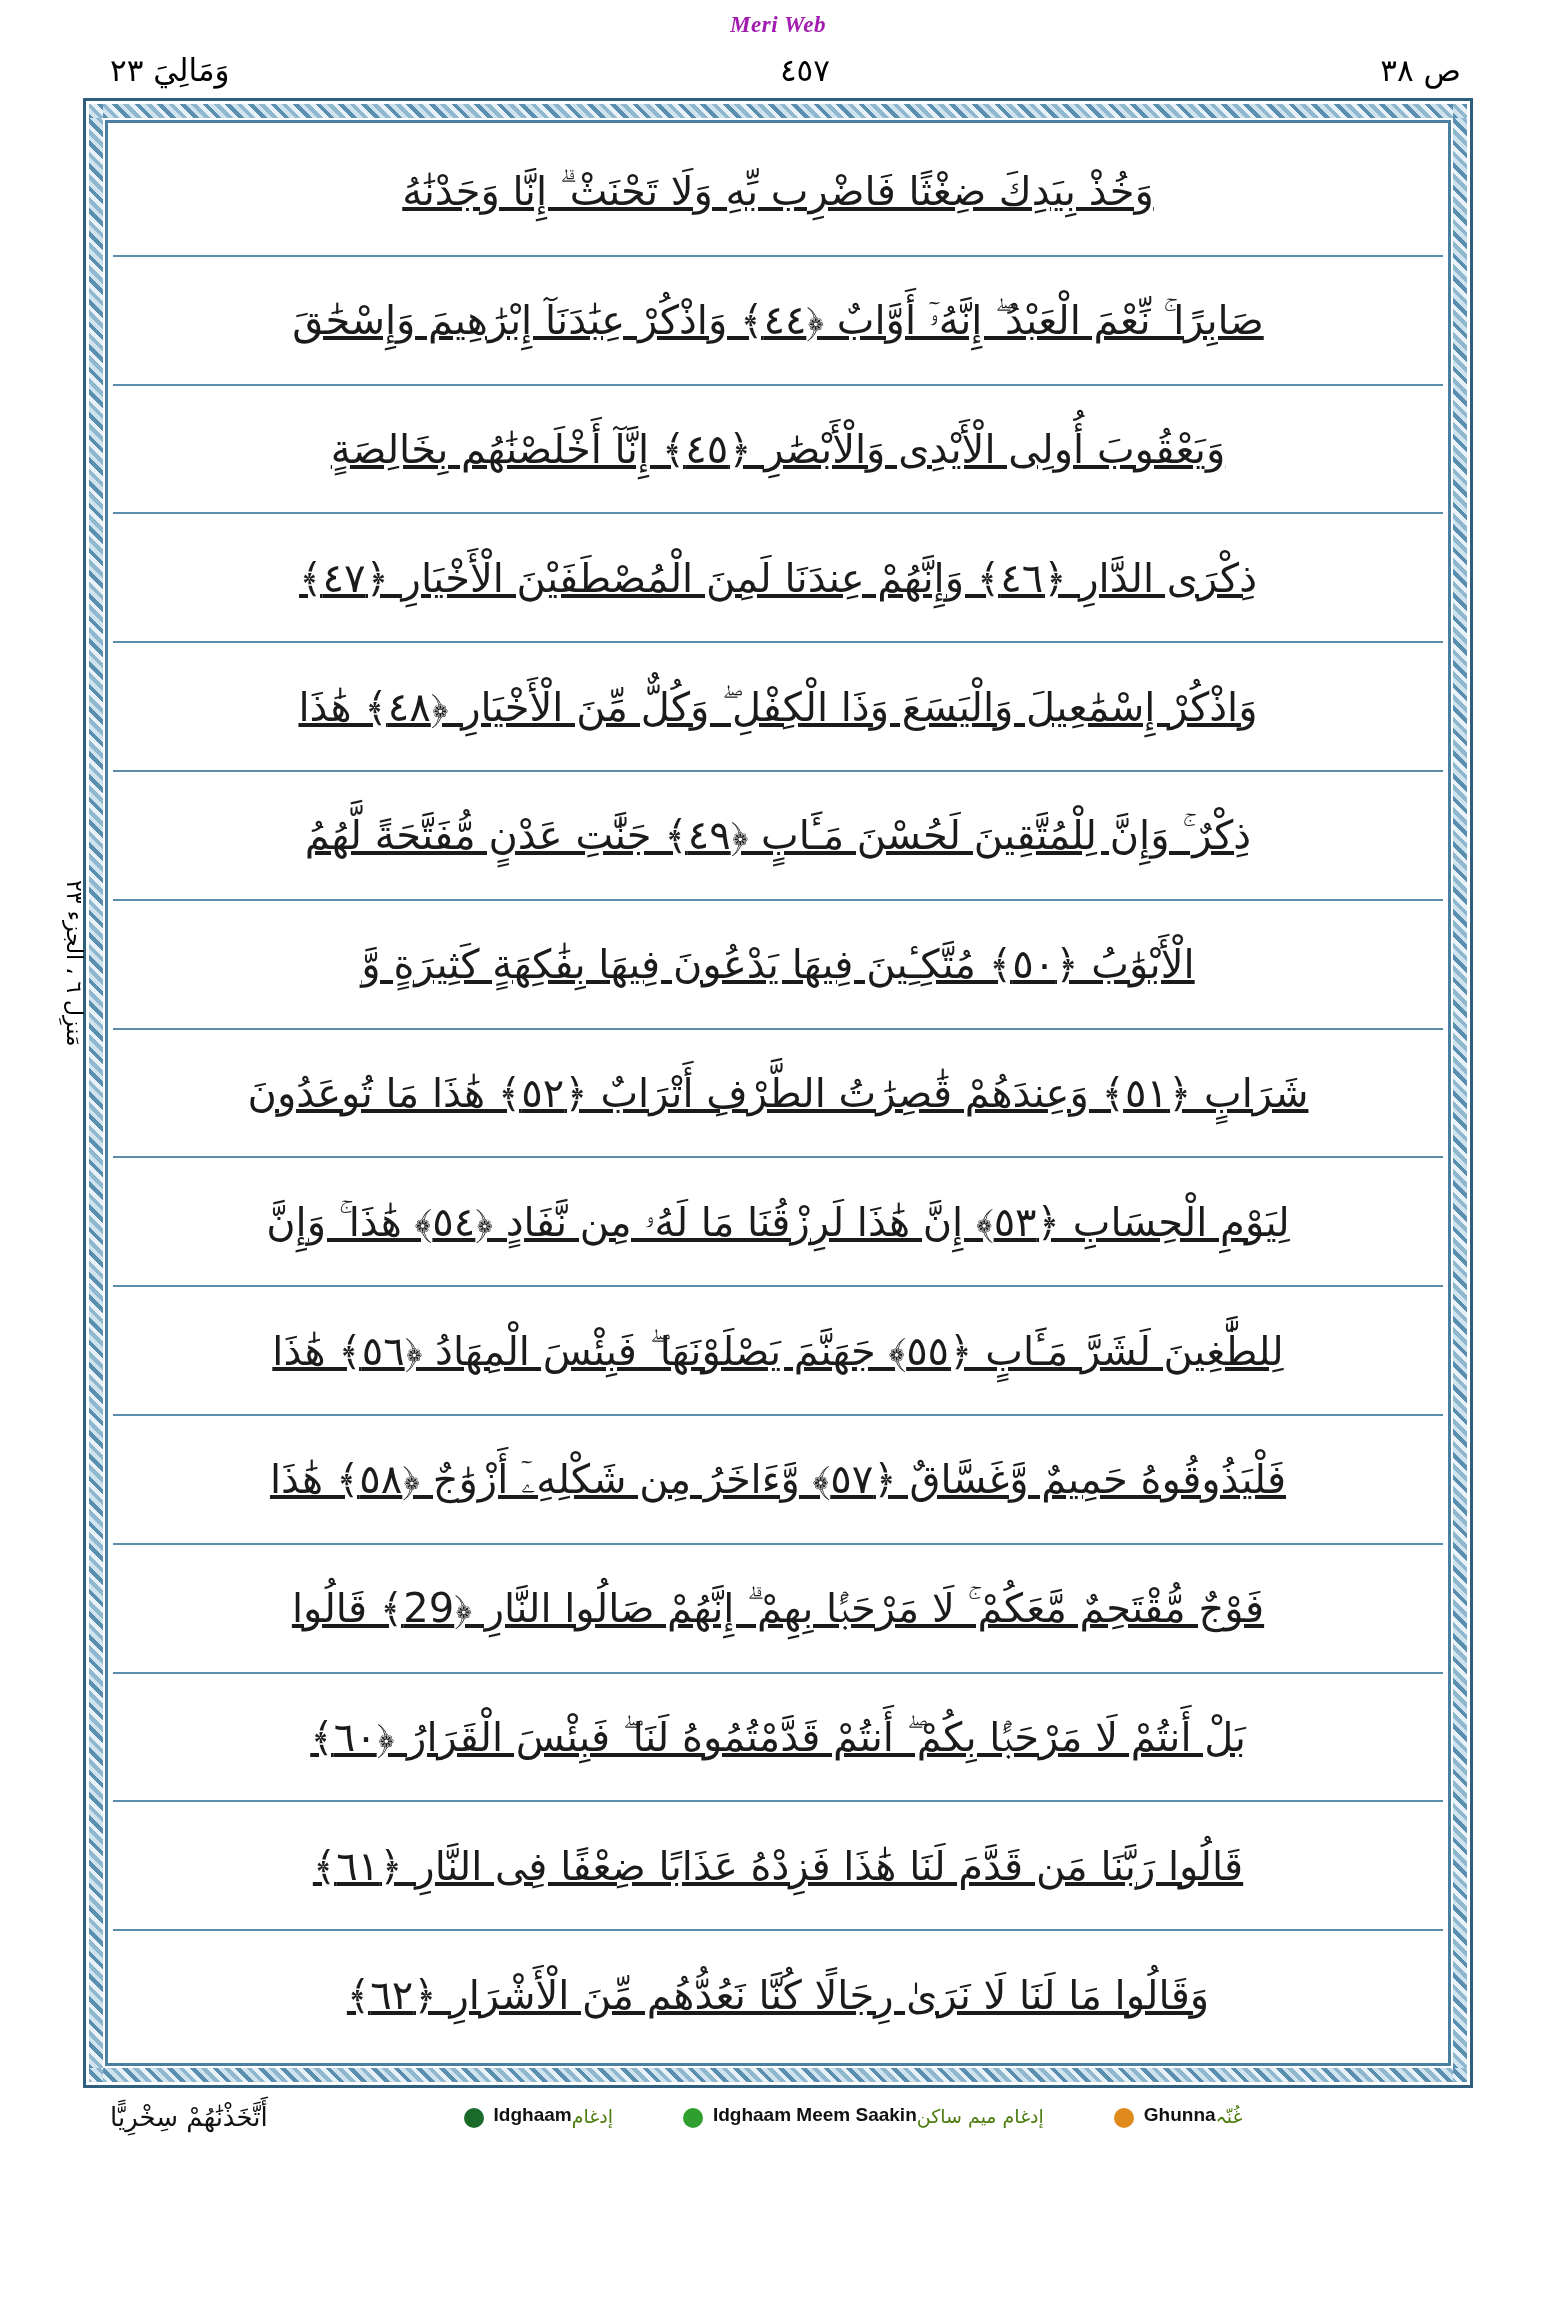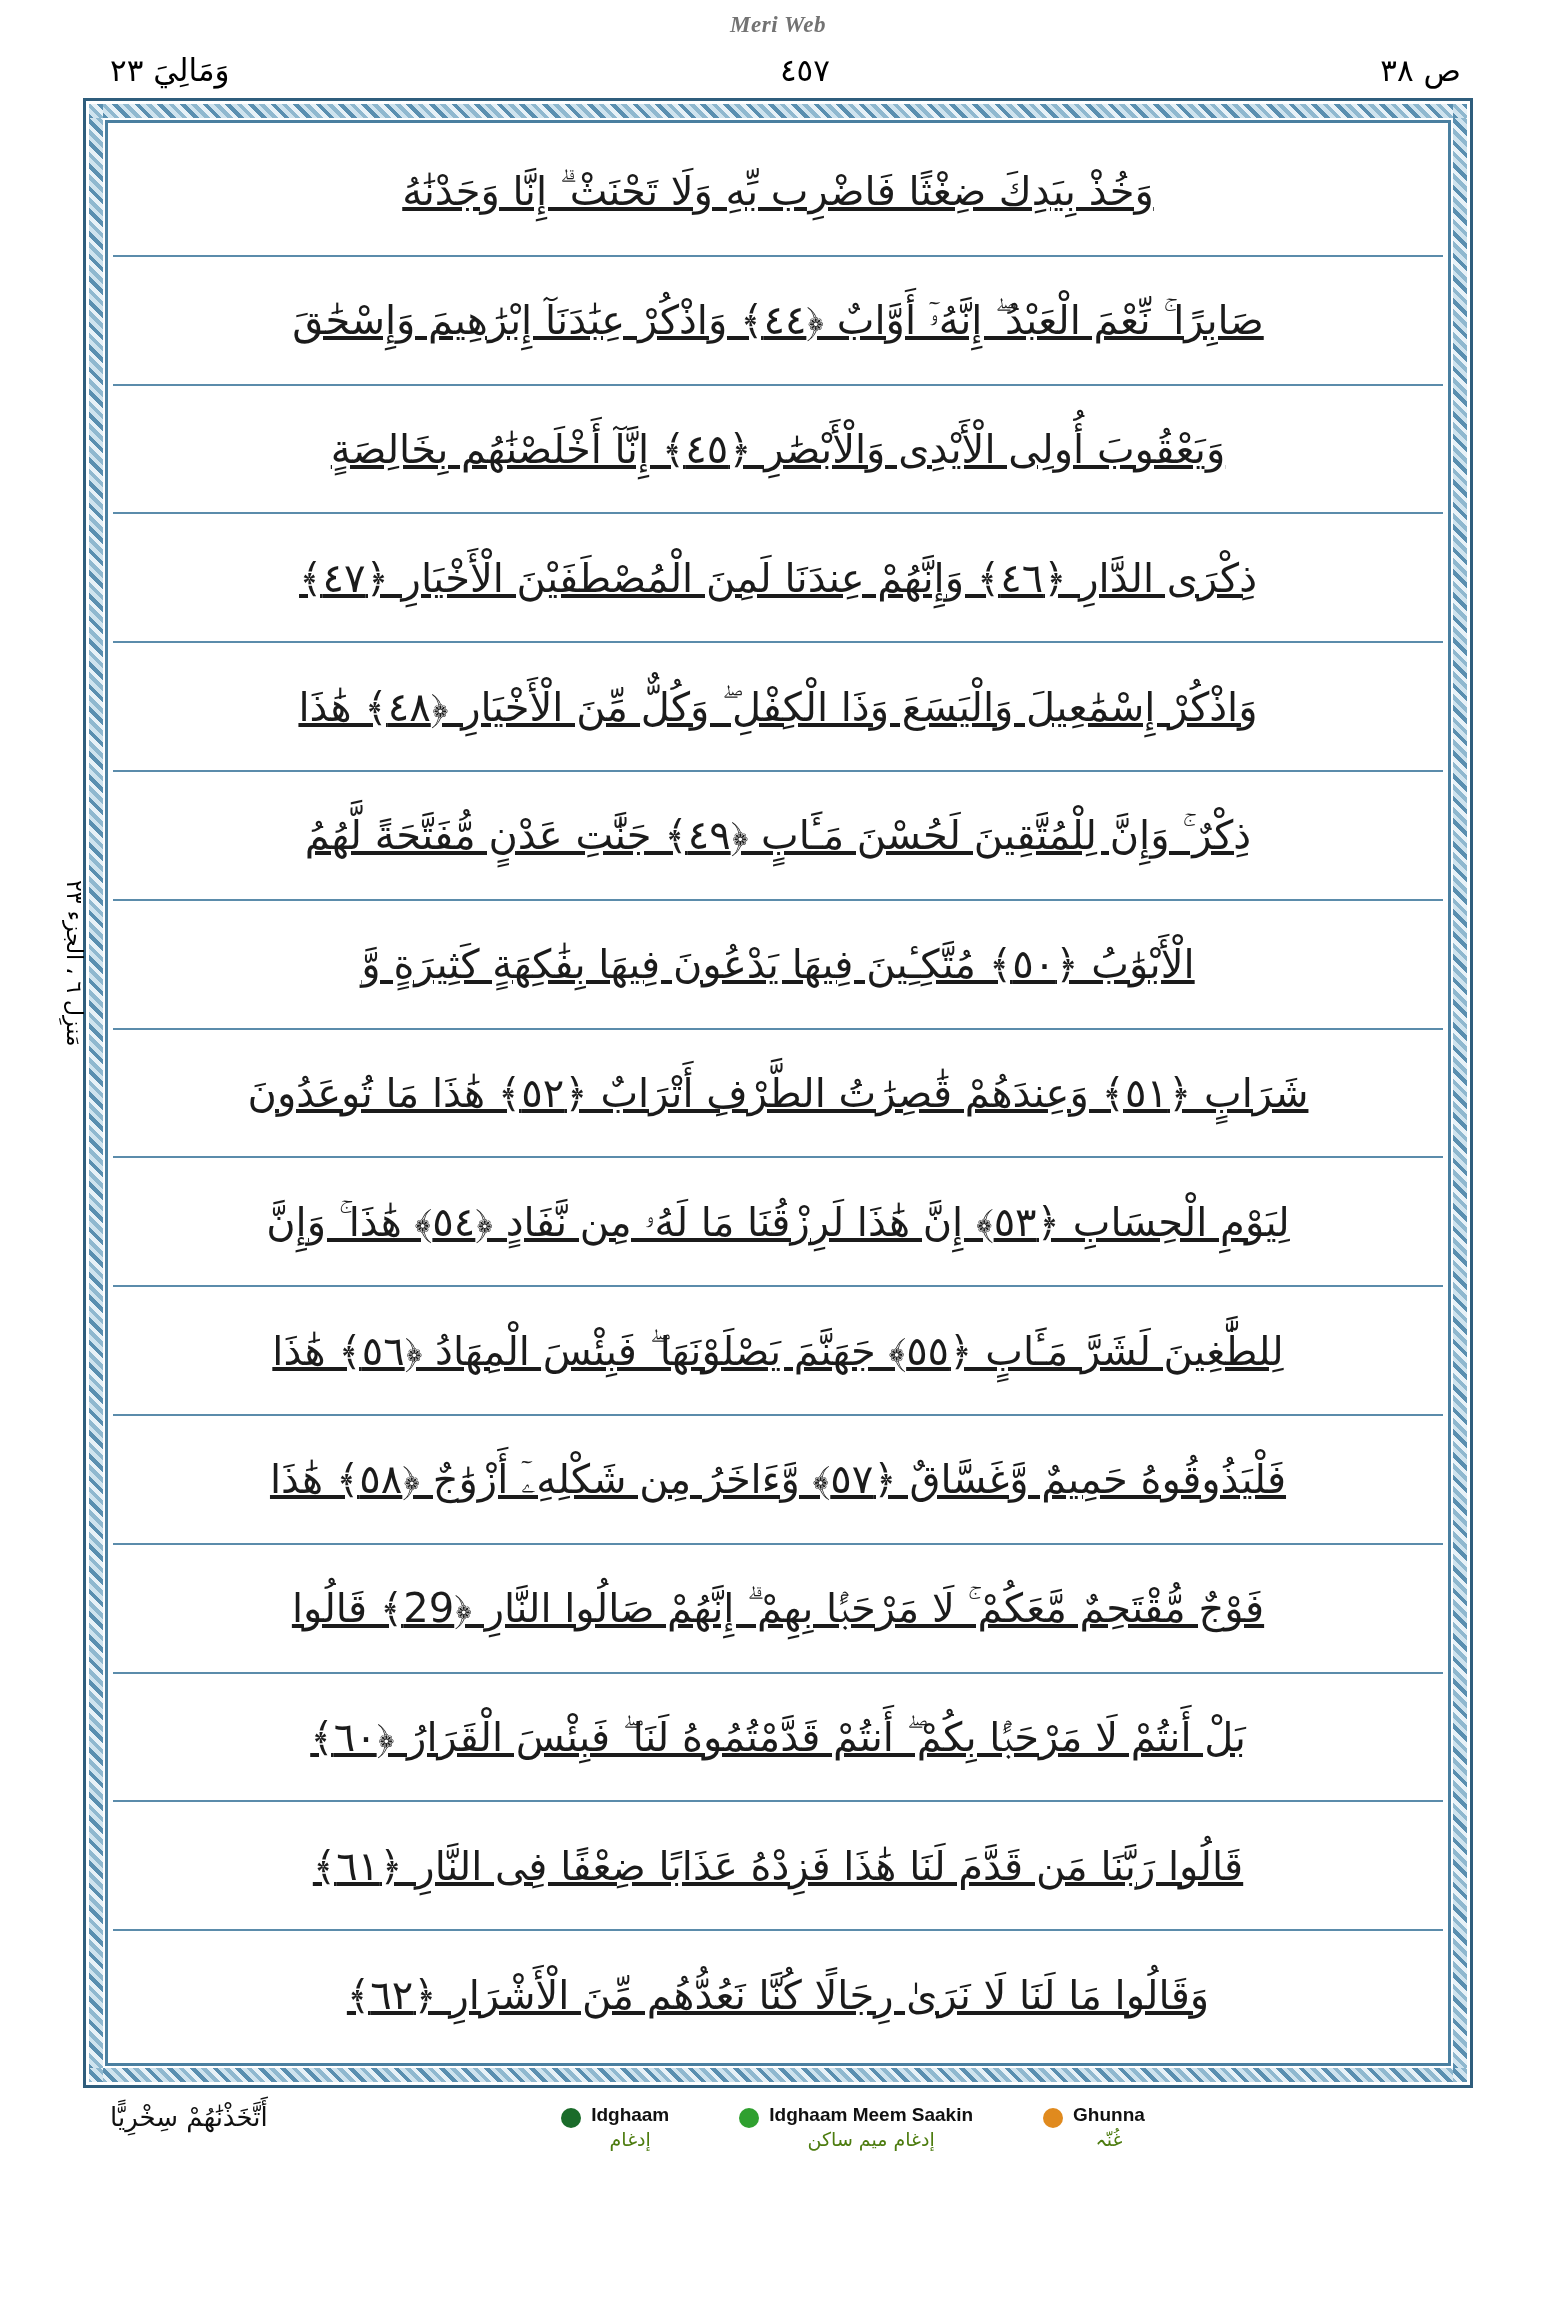--- a/index.html
+++ b/index.html
@@ -14,21 +14,21 @@
     position: relative;
     overflow: hidden;
   }
 
   .site-title {
     text-align: center;
     font-family: "Liberation Serif", serif;
     font-style: italic;
     font-weight: bold;
     font-size: 23px;
-    color: #737373;
+    color: #a21caf;
     padding-top: 12px;
     letter-spacing: 0.5px;
   }
 
   .header-row {
     display: flex;
     align-items: flex-end;
     justify-content: space-between;
     padding: 14px 95px 0 110px;
     font-size: 30px;
@@ -161,21 +161,21 @@
     line-height: 1.2;
   }
   .legend-text-ur {
     font-family: "DejaVu Sans", sans-serif;
     font-size: 19px;
     color: #4d7c0f;
     text-align: center;
     direction: rtl;
     line-height: 1.3;
   }
-  .legend-block { display: flex; flex-direction: column; }
+  .legend-block { display: flex; flex-direction: row; }
 
   .footer-note {
     position: absolute;
     left: 110px;
     top: 14px;
     direction: rtl;
     font-family: "DejaVu Sans", sans-serif;
     font-size: 26px;
     color: #111;
     white-space: nowrap;

